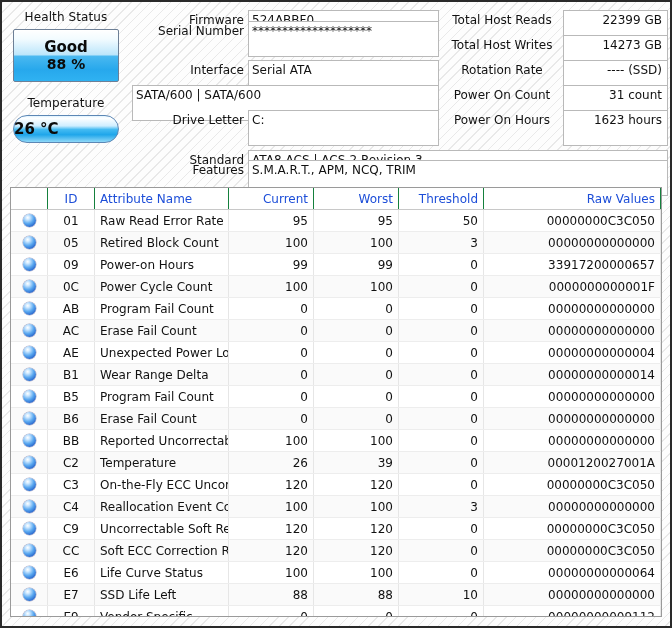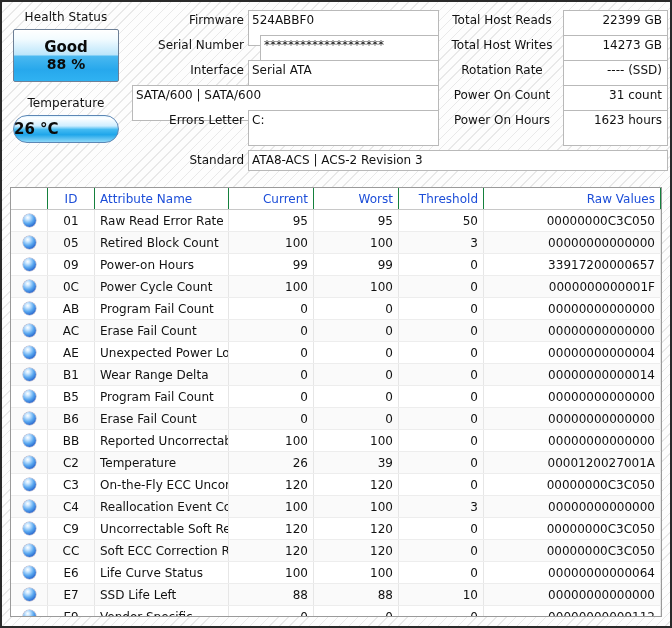--- a/index.html
+++ b/index.html
@@ -230,33 +230,33 @@
       <div class="status-caption" id="temp-caption">Temperature</div>
       <div id="temp-pill">
         <div id="temp-value">26 °C</div>
       </div>
     </div>
 
     <div class="field-row grp-left" style="top:8px;">
       <div class="field-label">Firmware</div>
       <div class="field-value">524ABBF0</div>
     </div>
-    <div class="field-row grp-left" style="top:33px;gap:12px;">
+    <div class="field-row grp-left" style="top:19px;">
       <div class="field-label">Serial Number</div>
       <div class="field-value">********************</div>
     </div>
     <div class="field-row grp-left" style="top:58px;">
       <div class="field-label">Interface</div>
       <div class="field-value">Serial ATA</div>
     </div>
     <div class="field-row grp-left" style="top:83px;">
       <div class="field-value">SATA/600 | SATA/600</div>
     </div>
     <div class="field-row grp-left" style="top:108px;">
-      <div class="field-label">Errors Letter</div>
+      <div class="field-label">Drive Letter</div>
       <div class="field-value">C:</div>
     </div>
 
     <div class="field-row grp-right" style="top:8px;">
       <div class="field-label">Total Host Reads</div>
       <div class="field-value right">22399 GB</div>
     </div>
     <div class="field-row grp-right" style="top:33px;">
       <div class="field-label">Total Host Writes</div>
       <div class="field-value right">14273 GB</div>
@@ -270,20 +270,24 @@
       <div class="field-value right">31 count</div>
     </div>
     <div class="field-row grp-right" style="top:108px;">
       <div class="field-label">Power On Hours</div>
       <div class="field-value right">1623 hours</div>
     </div>
 
     <div class="field-row grp-wide" style="top:133px;align-items:flex-end;">
       <div class="field-label">Standard</div>
       <div class="field-value">ATA8-ACS | ACS-2 Revision 3</div>
+    </div>
+    <div class="field-row grp-wide" style="top:158px;">
+      <div class="field-label">Features</div>
+      <div class="field-value">S.M.A.R.T., APM, NCQ, TRIM</div>
     </div>
 
   </div>
 
   <div id="smart-table-wrap">
     <table id="smart-table">
       <thead>
         <tr>
           <th class="col-icon"></th>
           <th class="col-id">ID</th>

